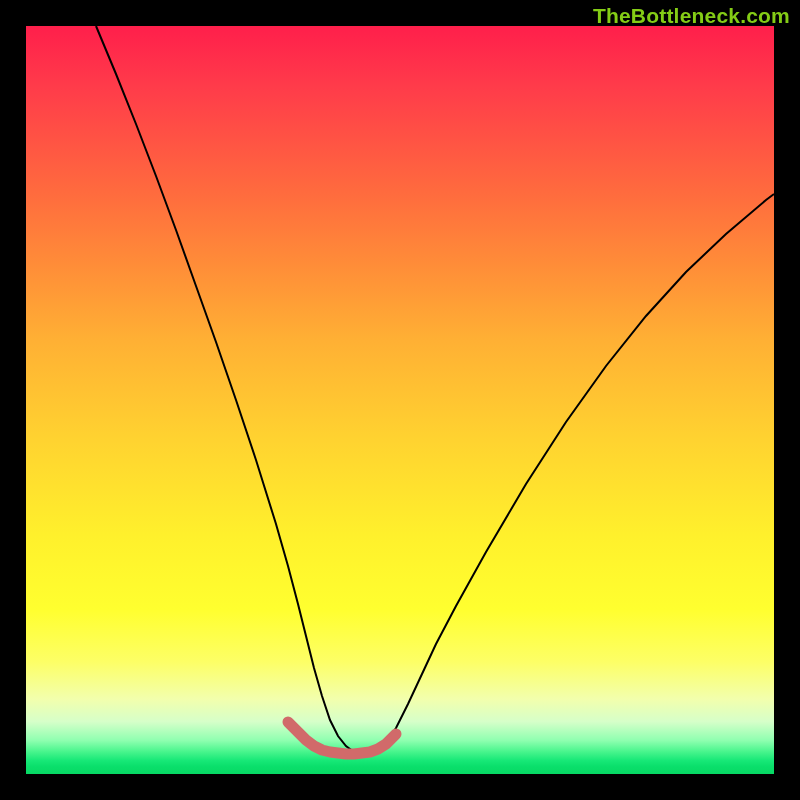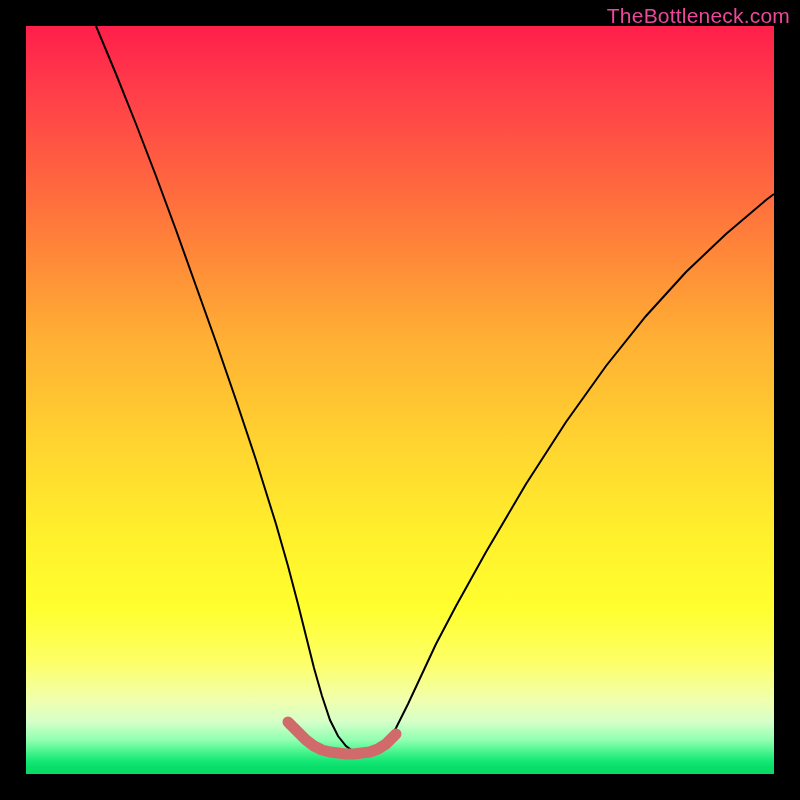--- a/index.html
+++ b/index.html
@@ -41,23 +41,23 @@
       #49f58d 97%,
       #17e877 98.2%,
       #0adf6b 99%,
       #07d964 100%
     );
   }
   .watermark {
     position: absolute;
     top: 4px;
     right: 10px;
-    color: #ec4899;
+    color: #84cc16;
     font-size: 21px;
-    font-weight: 400;
+    font-weight: 700;
     letter-spacing: 0.2px;
     z-index: 5;
     margin-left: 37px;
   }
   svg.curves {
     position: absolute;
     left: 0;
     top: 0;
     width: 748px;
     height: 748px;

